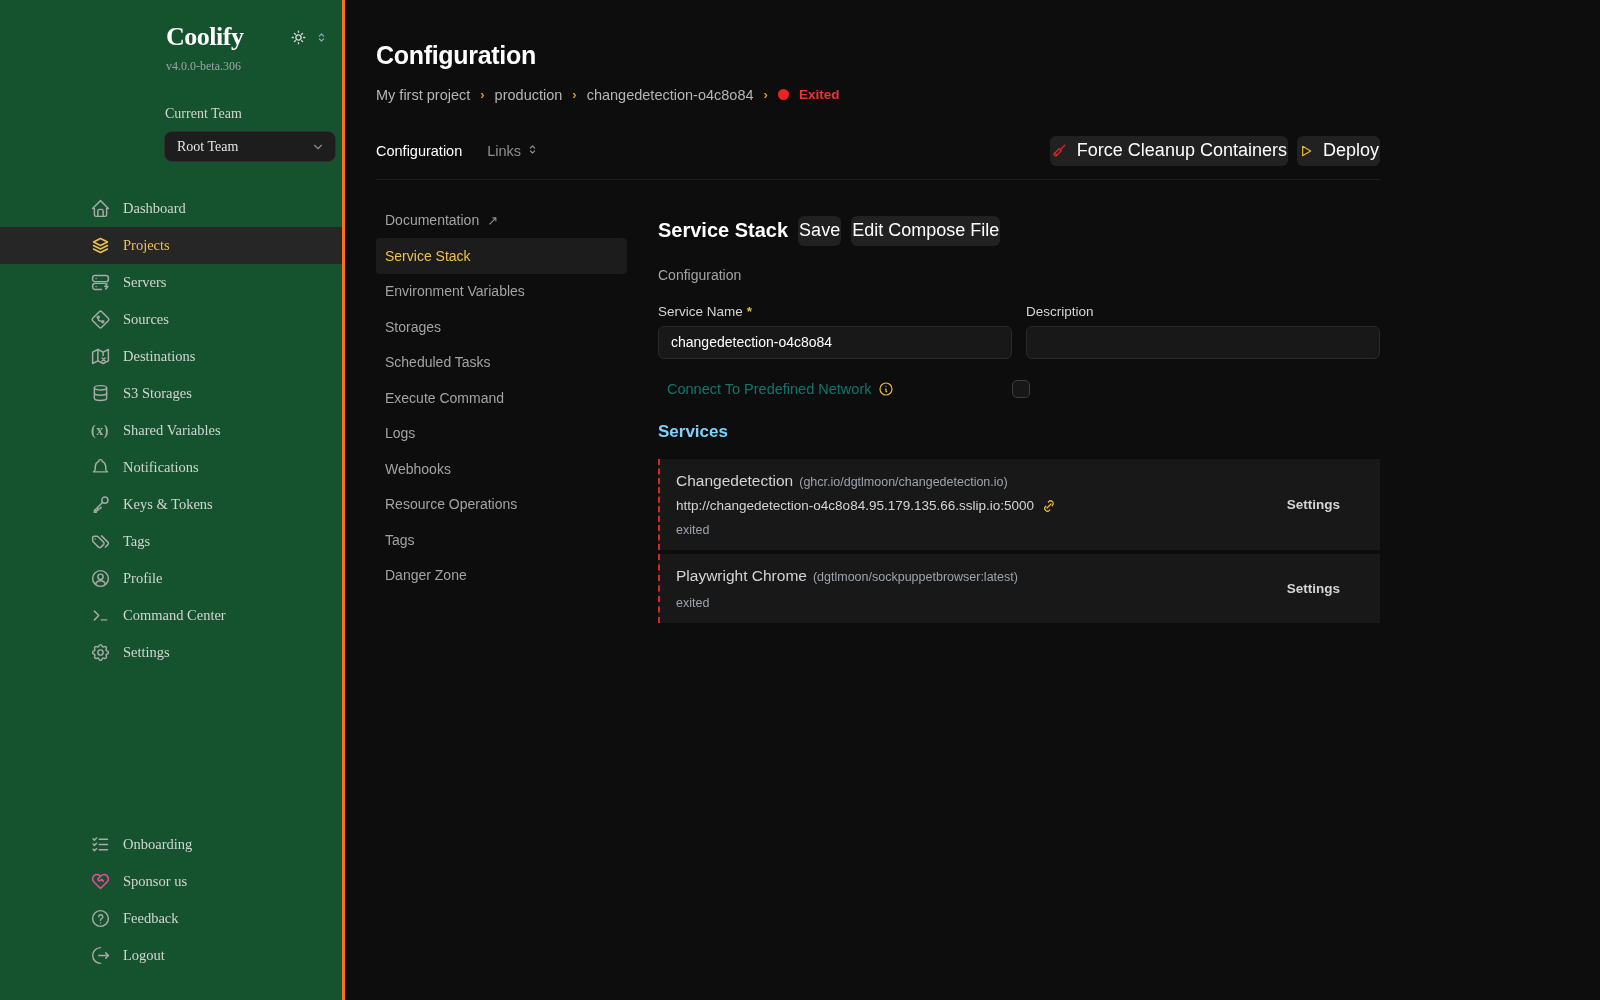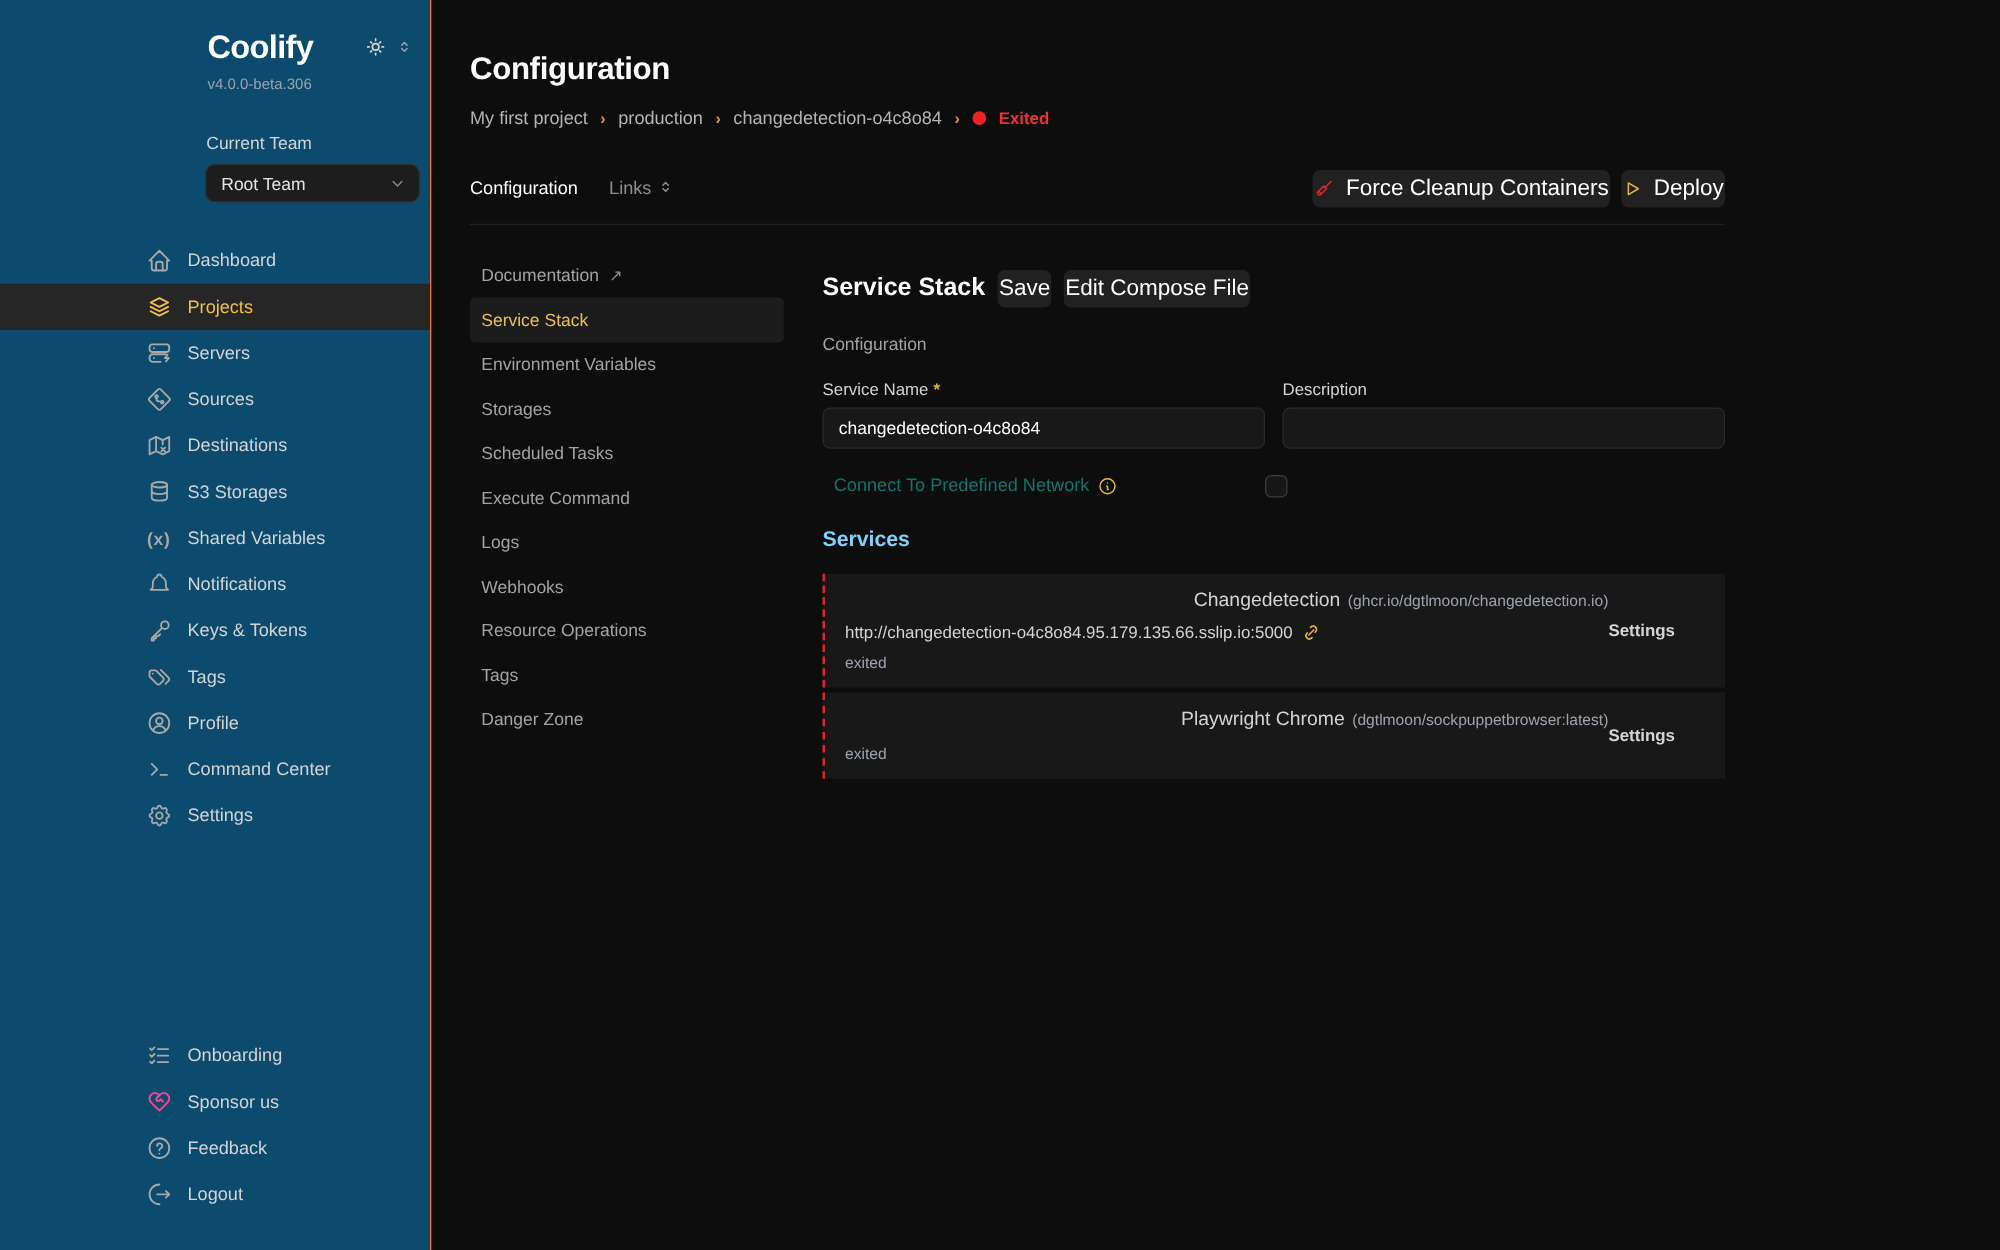--- a/index.html
+++ b/index.html
@@ -8,41 +8,41 @@
     width:1600px; height:1000px; overflow:hidden;
     background:#0d0d0d; color:#d4d4d4;
     font-family:"Liberation Sans", sans-serif;
     display:flex;
   }
   svg { display:block; }
 
   
   .sidebar {
     width:345px; min-width:345px; height:1000px;
-    background:#0c4a6e; border-right:1px solid #f97316;
-    display:flex; flex-direction:column; padding:22px 0 18px;
+    background:#14532d; border-right:3px solid #f97316;
+    display:flex; flex-direction:column; padding:22px 0 18px;font-family:Liberation Serif, serif;
   }
   .brand-row { display:flex; align-items:center; padding-left:166px; padding-right:14px; }
   .brand { font-size:26px; font-weight:700; color:#ffffff; letter-spacing:-0.5px; }
   .brand-icons { margin-left:auto; display:flex; align-items:center; gap:7px; color:#d4d4d4; }
   .brand-icons .small { color:#9ca3af; }
   .version { padding-left:166px; margin-top:7px; font-size:12px; color:#9ca3af; }
   .team-label { padding-left:165px; margin-top:32px; font-size:14px; color:#d4d4d4; }
   .team-select {
     margin:9px 9px 0 164px; width:172px; height:31px;
     background:#1d1d1d; border:1px solid #303030; border-radius:8px;
     display:flex; align-items:center; justify-content:space-between;
     padding:0 10px 0 12px; font-size:14px; color:#e5e5e5; cursor:pointer;
   }
   .team-select .chev { color:#8b8b8b; }
   .side-menu { margin-top:28px; display:flex; flex-direction:column; }
   .side-footer { margin-top:auto; display:flex; flex-direction:column; padding-bottom:8px; }
   .side-item {
     height:37px; display:flex; align-items:center; gap:12px;
-    padding-left:116px; font-size:14.5px; color:#d4d4d4; cursor:pointer;
+    padding-left:89px; font-size:14.5px; color:#d4d4d4; cursor:pointer;
   }
   .side-item .icn { width:22px; color:#a8a8a8; display:flex; justify-content:center; }
   .side-item.active { background:#262626; color:#eec14c; }
   .side-item.active .icn { color:#eec14c; }
   .side-item .icn.pink { color:#ec4899; }
   .varx { font-size:14px; font-weight:700; letter-spacing:0.5px; }
 
   
   .main { flex:1; padding:24px 0 0 31px; }
   .page { width:1004px; }
@@ -92,21 +92,21 @@
   .info-i { color:#e7b83e; }
   .checkbox { width:18px; height:18px; border:1.5px solid #3d3d3d; border-radius:5px; background:#171717; cursor:pointer; }
 
   .services-title { margin-top:24px; font-size:17px; font-weight:700; color:#7dd3fc; }
   .service-card {
     margin-top:15px; background:#181818; border-left:2px dashed #dc2626;
     display:flex; align-items:center; padding:13px 40px 13px 16px;
   }
   .service-card + .service-card { margin-top:4px; }
   .sc-body { flex:1; }
-  .sc-name-row { display:flex; align-items:baseline; gap:6px;justify-content:flex-end; }
+  .sc-name-row { display:flex; align-items:baseline; gap:6px; }
   .sc-name { font-size:15.5px; color:#d4d4d4; }
   .sc-image { font-size:12.5px; color:#9ca3af; }
   .sc-url-row { margin-top:8px; display:flex; align-items:center; gap:7px; font-size:13.5px; color:#d4d4d4; }
   .sc-url-row .link-i { color:#e7b83e; }
   .sc-status { margin-top:9px; font-size:12.5px; color:#9ca3af; }
   .sc-settings { font-size:13.5px; font-weight:700; color:#d4d4d4; cursor:pointer; }
 </style>
 </head>
 <body>
 

